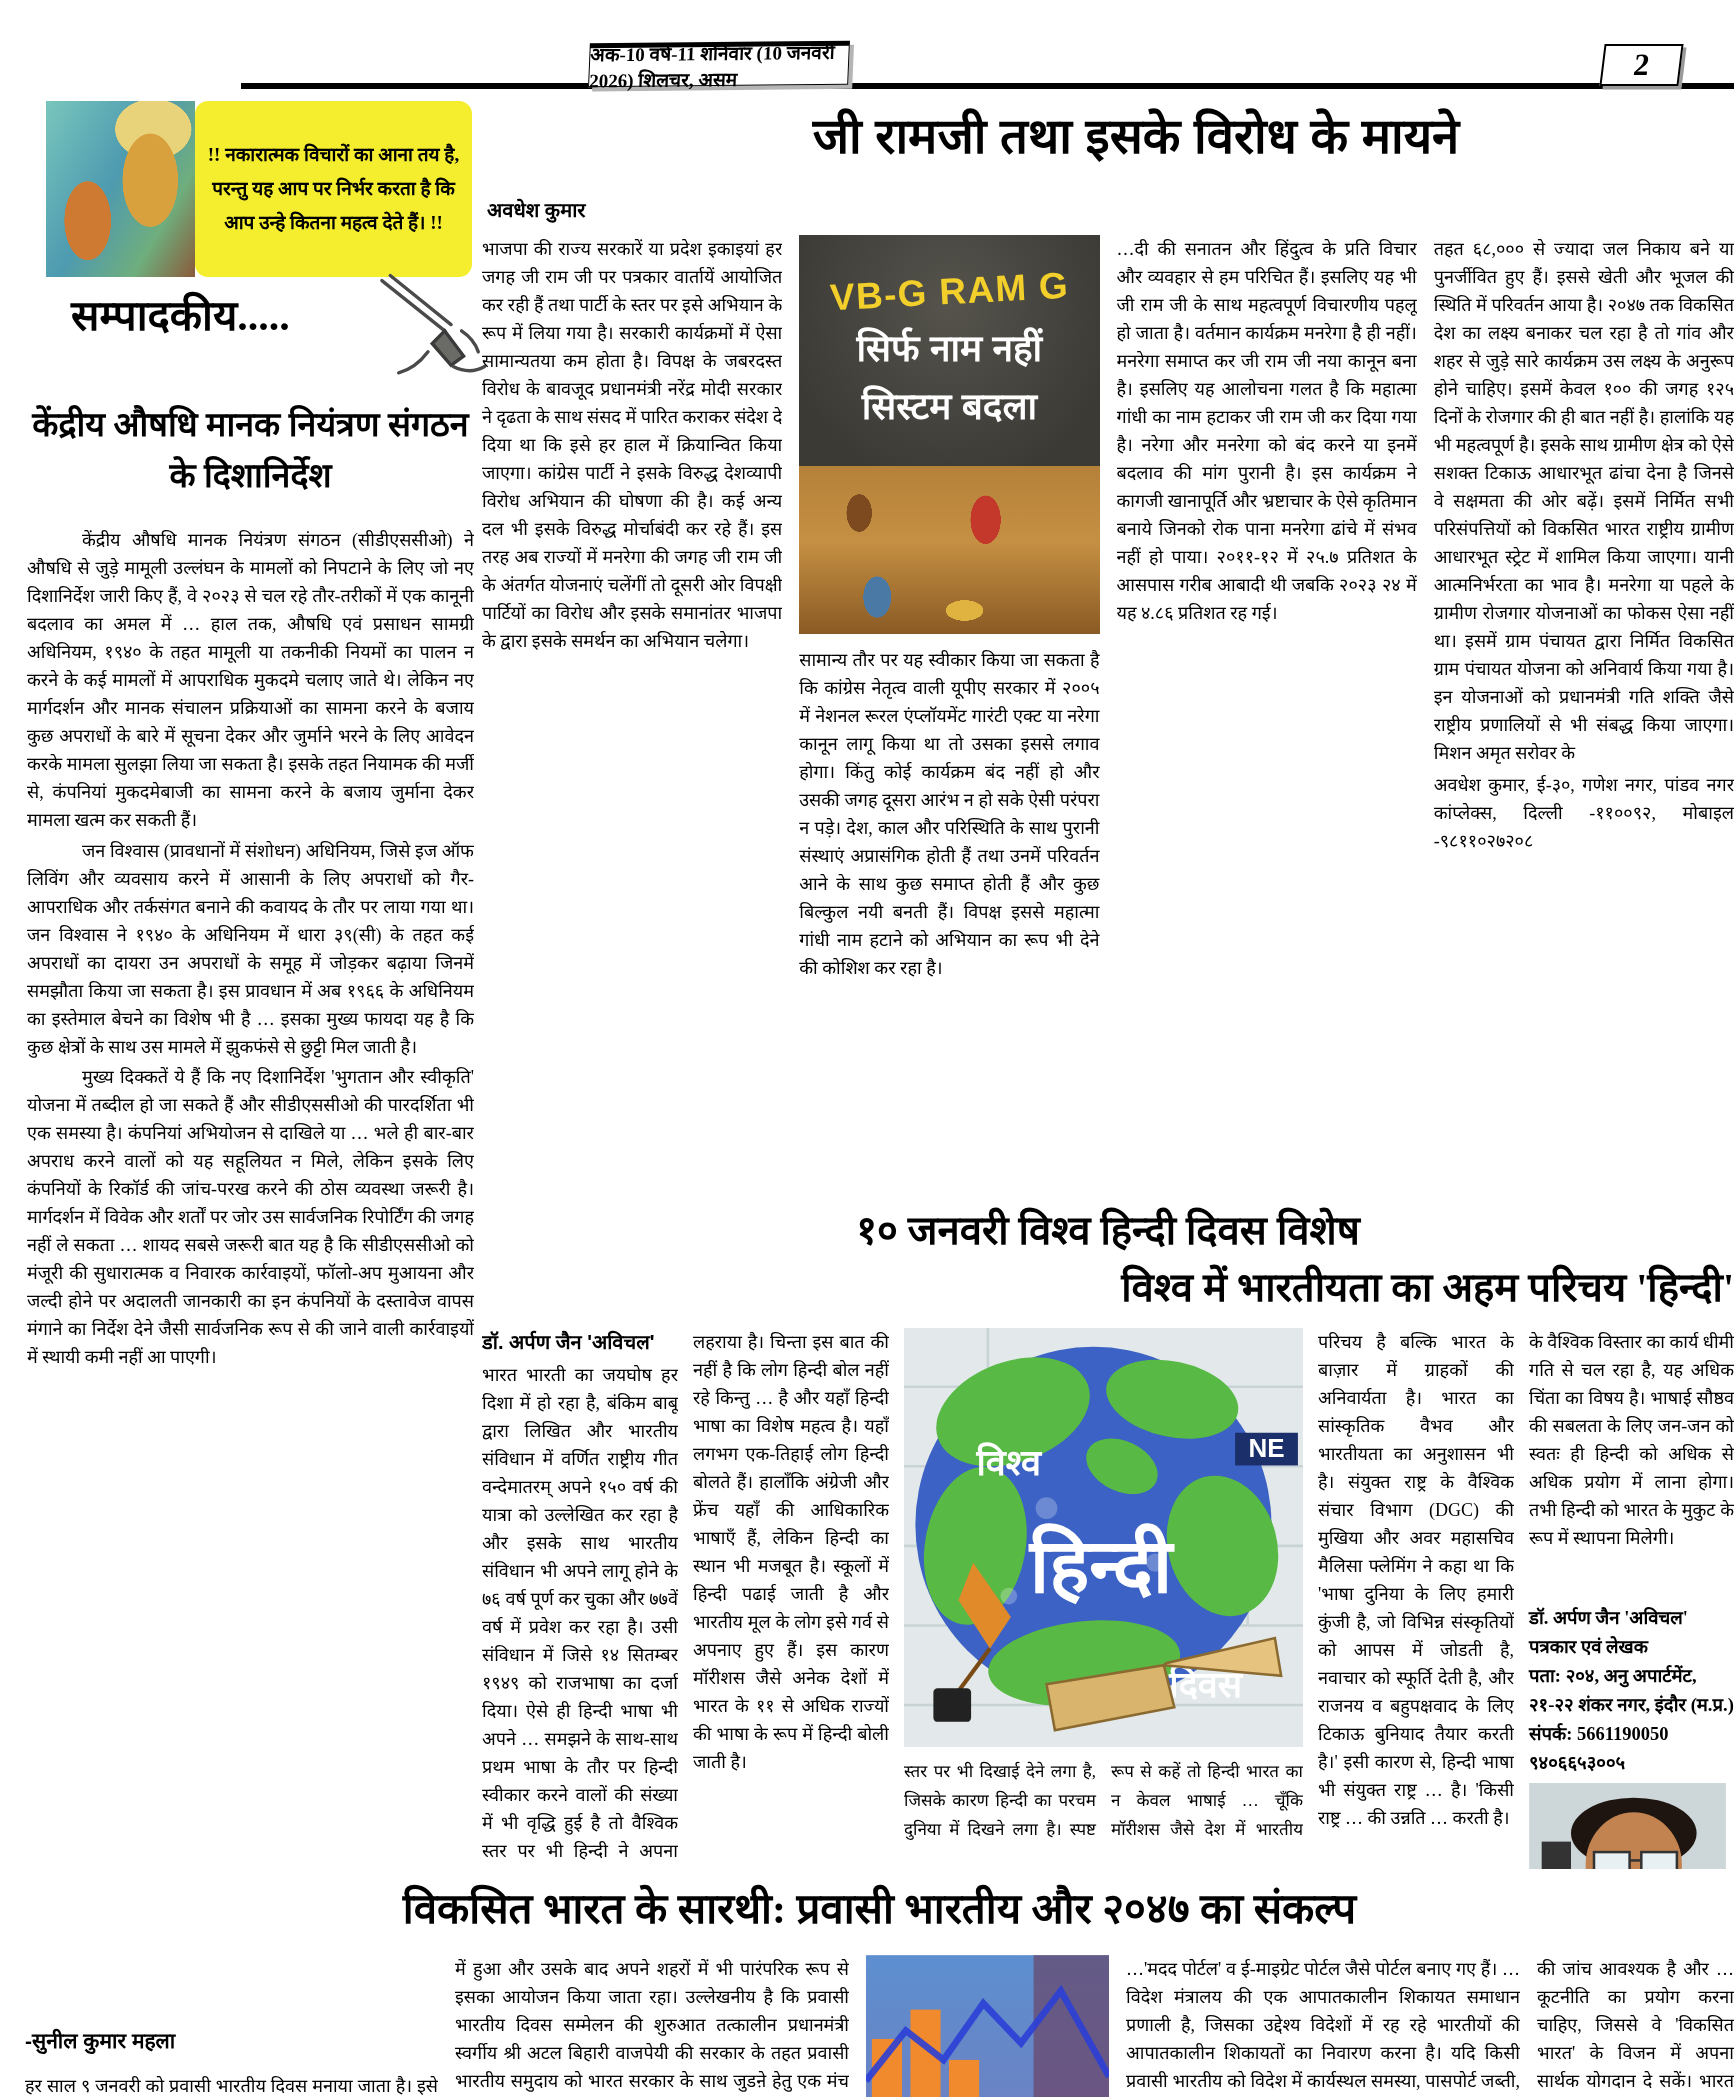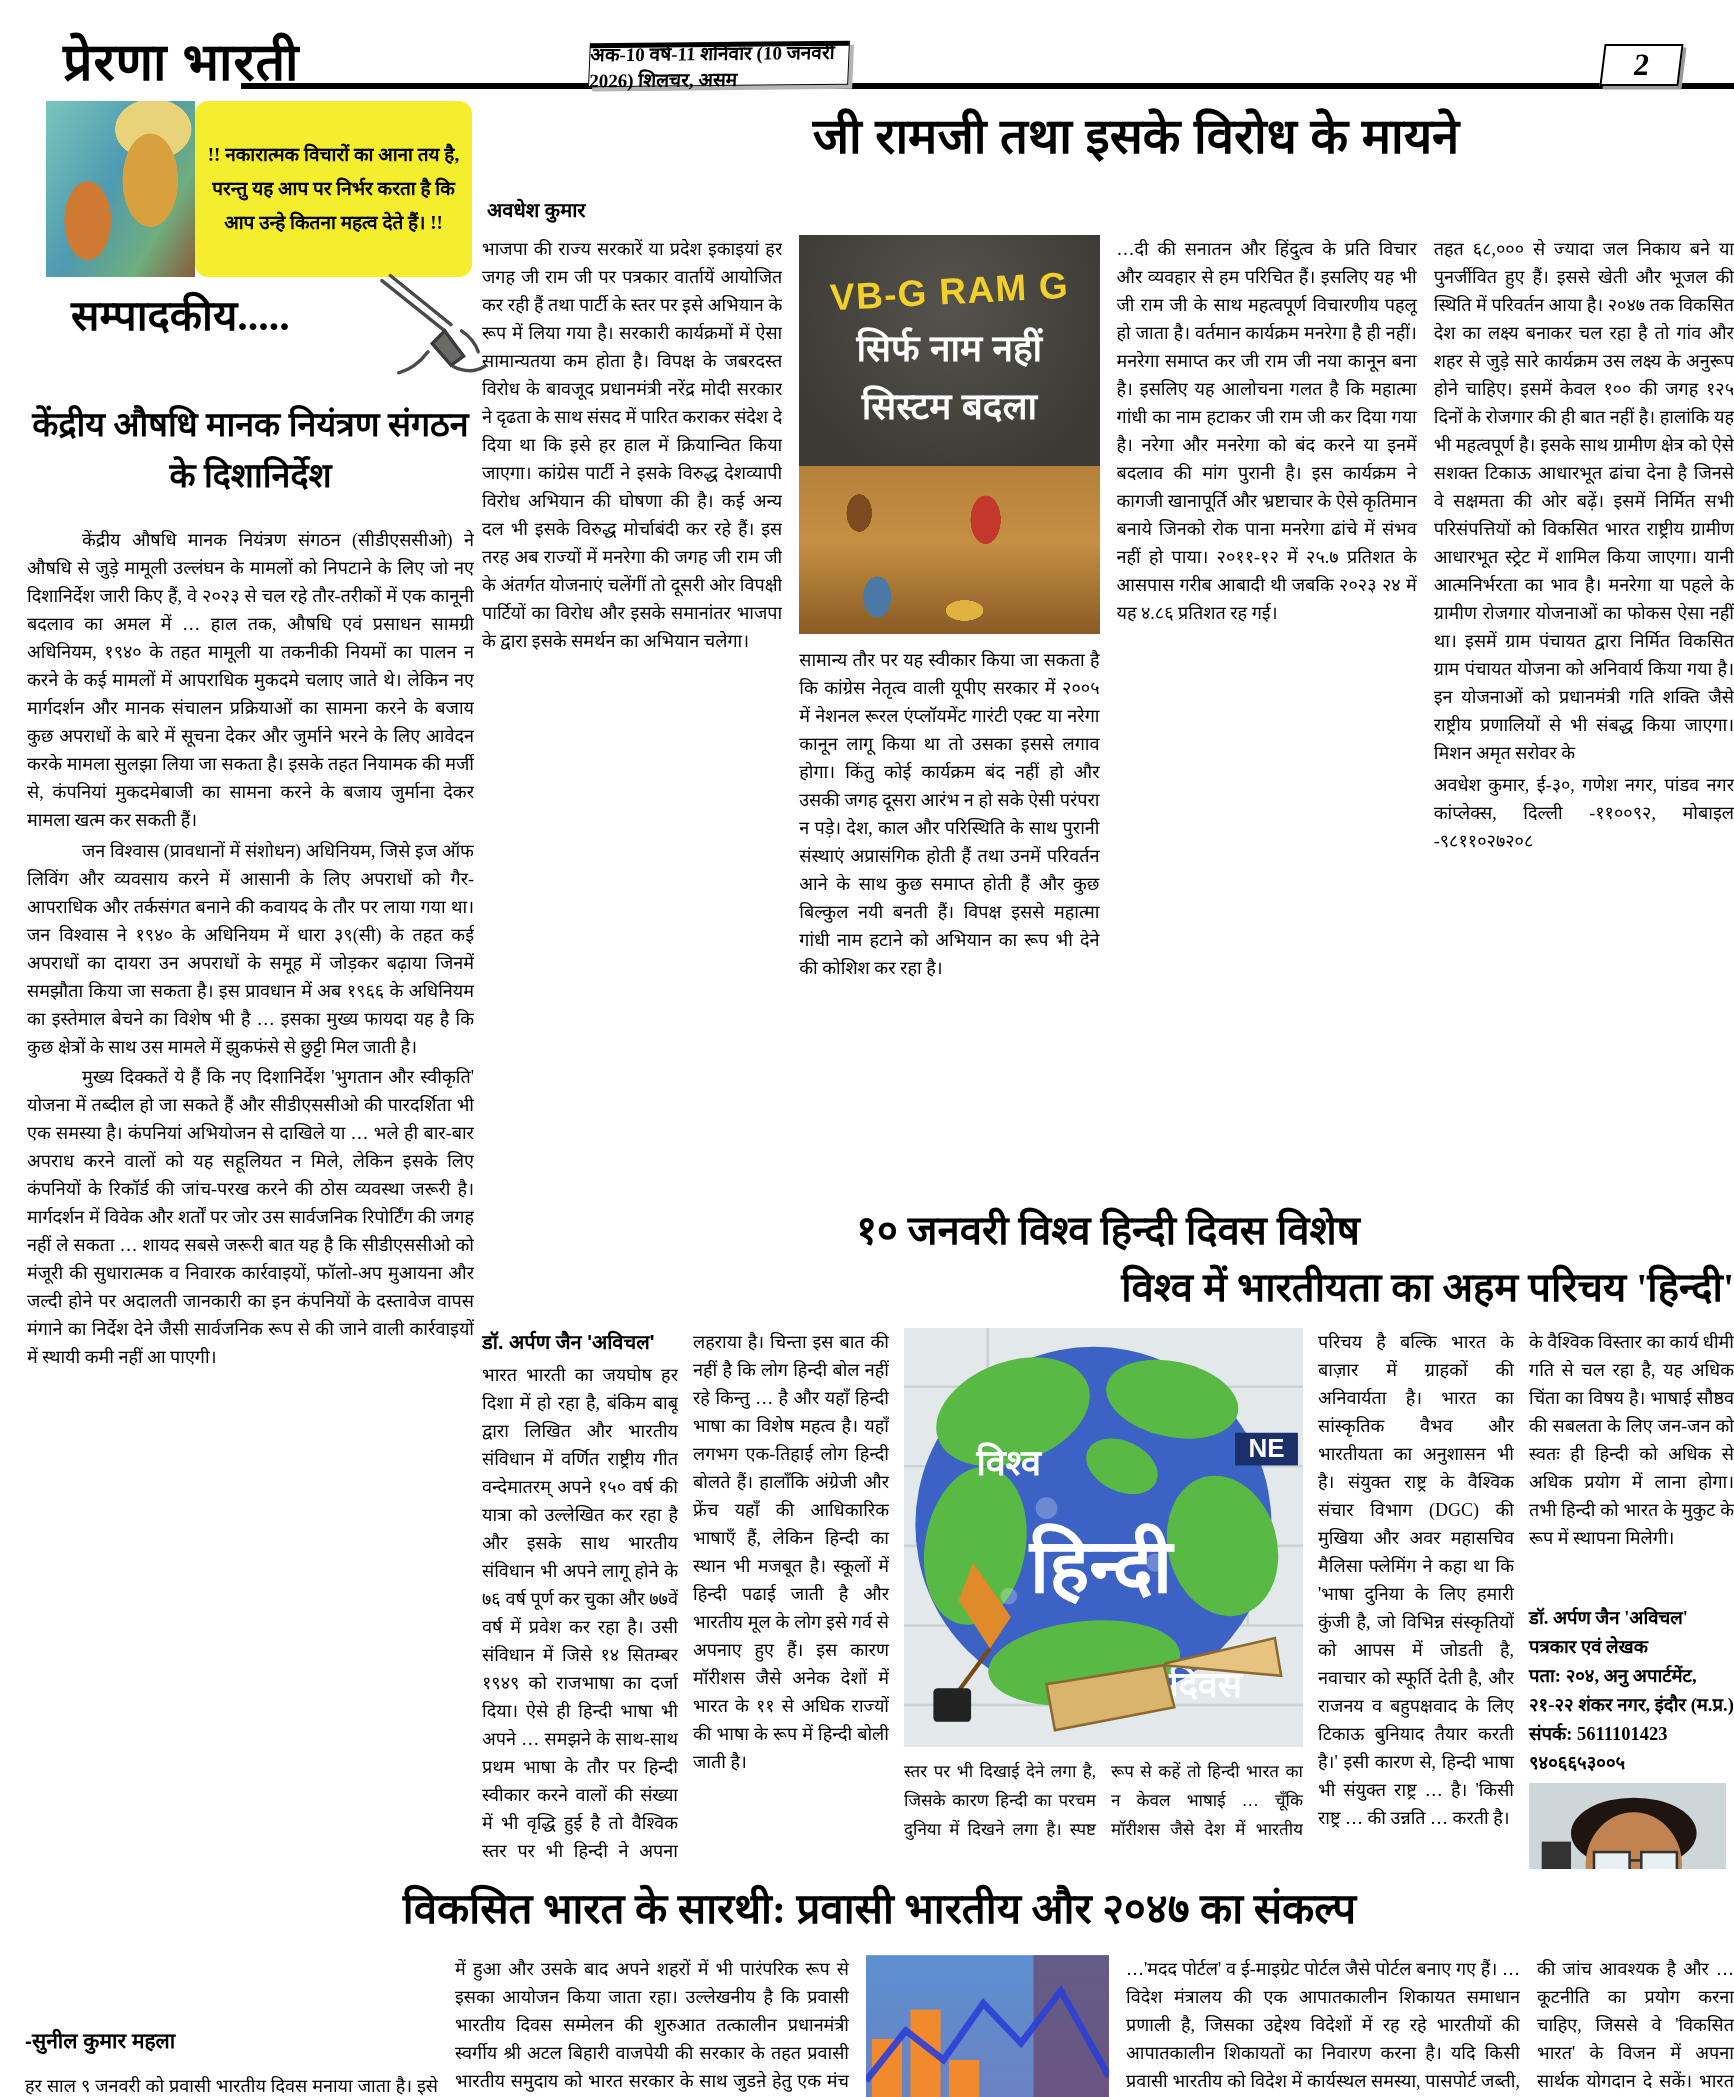--- a/index.html
+++ b/index.html
@@ -96,21 +96,20 @@
   .b-c5 { flex:1; }
   .b-byline { font-size:21px; font-weight:900; font-family:"Liberation Sans",sans-serif; margin-bottom:18px; }
 
   svg text { font-family:"Liberation Sans",sans-serif; }
 </style>
 </head>
 <body>
 
 <div class="page">
 
-  <div class="abs masthead-title sans">प्रेरणा भारती</div>
   <div class="abs header-rule"></div>
   <div class="abs issue-box">
     <span>अंक-10 वर्ष-11  शनिवार (10 जनवरी 2026) शिलचर, असम</span>
   </div>
   <div class="abs pageno-box">
     <span>2</span>
   </div>
 
   <div class="abs quote-box">
     <div class="krishna-img"></div>
@@ -210,21 +209,21 @@
       </svg>
       <div class="under-globe">स्तर पर भी दिखाई देने लगा है, जिसके कारण हिन्दी का परचम दुनिया में दिखने लगा है। स्पष्ट रूप से कहें तो हिन्दी भारत का न केवल भाषाई … चूँकि मॉरीशस जैसे देश में भारतीय पर्यटकों के लिए एक लोकप्रिय जगह है और यहाँ हिन्दी भाषा का विशेष महत्व है। यहाँ लगभग एक-तिहाई लोग हिन्दी बोलते हैं।</div>
     </div>
     <div class="h-c4 body-text">परिचय है बल्कि भारत के बाज़ार में ग्राहकों की अनिवार्यता है। भारत का सांस्कृतिक वैभव और भारतीयता का अनुशासन भी है। संयुक्त राष्ट्र के वैश्विक संचार विभाग (DGC) की मुखिया और अवर महासचिव मैलिसा फ्लेमिंग ने कहा था कि 'भाषा दुनिया के लिए हमारी कुंजी है, जो विभिन्न संस्कृतियों को आपस में जोडती है, नवाचार को स्फूर्ति देती है, और राजनय व बहुपक्षवाद के लिए टिकाऊ बुनियाद तैयार करती है।' इसी कारण से, हिन्दी भाषा भी संयुक्त राष्ट्र … है। 'किसी राष्ट्र … की उन्नति … करती है।</div>
     <div class="h-c5">
       <div class="body-text" style="height:268px;">के वैश्विक विस्तार का कार्य धीमी गति से चल रहा है, यह अधिक चिंता का विषय है। भाषाई सौष्ठव की सबलता के लिए जन-जन को स्वतः ही हिन्दी को अधिक से अधिक प्रयोग में लाना होगा। तभी हिन्दी को भारत के मुकुट के रूप में स्थापना मिलेगी।</div>
       <div class="author-box">
         <div>डॉ. अर्पण जैन 'अविचल'</div>
         <div>पत्रकार एवं लेखक</div>
         <div>पता: २०४, अनु अपार्टमेंट, २१-२२ शंकर नगर, इंदौर (म.प्र.)</div>
-        <div>संपर्क: 5611101423</div>
+        <div>संपर्क: 5661190050</div>
         <div>९४०६६५३००५</div>
       </div>
       <svg width="197" height="180" viewBox="0 0 470 430" style="margin-top:5.9px;">
         <rect width="470" height="430" fill="#cdd6d9"></rect>
         <rect x="30" y="140" width="70" height="160" fill="#333"></rect>
         <ellipse cx="250" cy="120" rx="150" ry="85" fill="#1e1510"></ellipse>
         <ellipse cx="250" cy="195" rx="115" ry="125" fill="#c28350"></ellipse>
         <rect x="155" y="165" width="85" height="44" fill="#e8f0f4" stroke="#333" stroke-width="6"></rect>
         <rect x="268" y="165" width="85" height="44" fill="#e8f0f4" stroke="#333" stroke-width="6"></rect>
         <line x1="240" y1="185" x2="268" y2="185" stroke="#333" stroke-width="6"></line>

